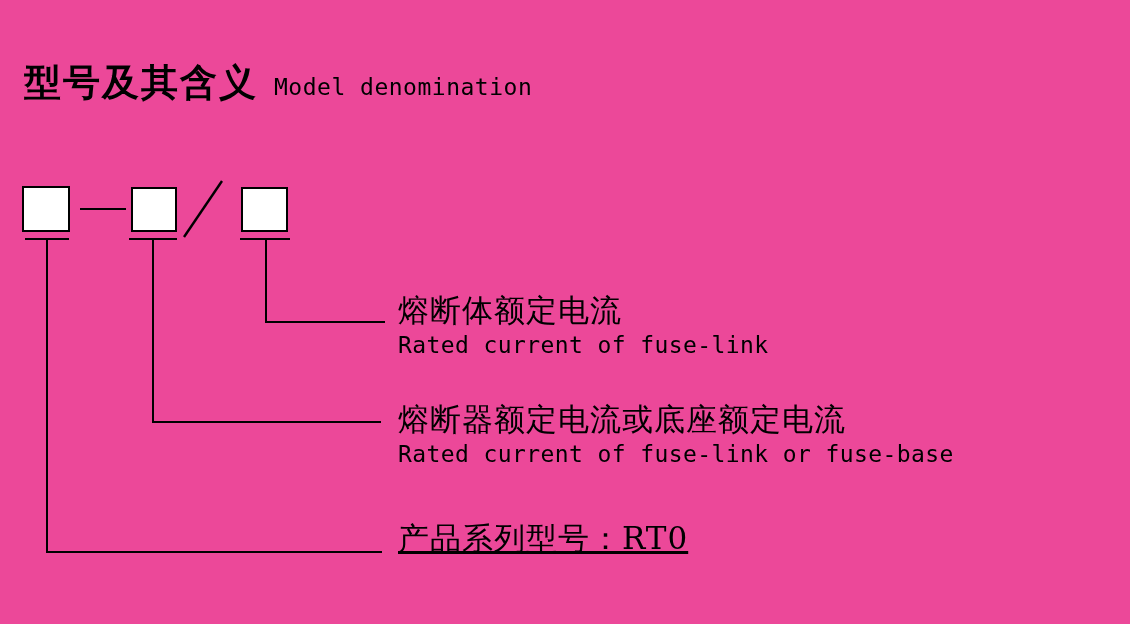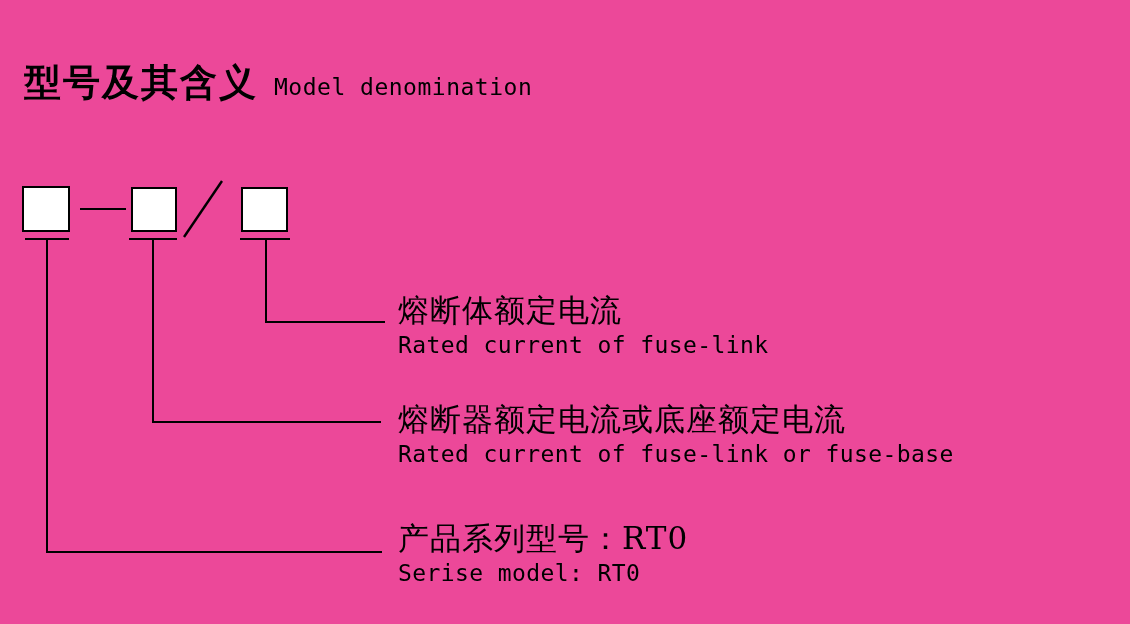--- a/index.html
+++ b/index.html
@@ -111,21 +111,21 @@
   .cap-en {
     font-family: "DejaVu Sans Mono", "Liberation Mono", monospace;
     font-size: 23px;
     line-height: 1.2;
     letter-spacing: 0.4px;
     white-space: nowrap;
     margin-top: 4px;
   }
   .cap1 { top: 293px; }
   .cap2 { top: 402px; }
-  .cap3 { top: 521px; }
+  .cap3 { top: 521px; text-decoration: underline; }
 </style>
 </head>
 <body>
 
 <div id="page">
 
   <div class="title-row">
     <span class="title-cn">型号及其含义</span>
     <span class="title-en">Model denomination</span>
   </div>
@@ -157,16 +157,15 @@
     <div class="cap-en">Rated current of fuse-link or fuse-base</div>
   </div>
 
   <div class="caption cap1">
     <div class="cap-cn">熔断体额定电流</div>
     <div class="cap-en">Rated current of fuse-link</div>
   </div>
 
   <div class="caption cap3">
     <div class="cap-cn">产品系列型号：RT0</div>
-    <div class="cap-en">Serise model: RT0</div>
   </div>
 
 </div>
 
 </body></html>

